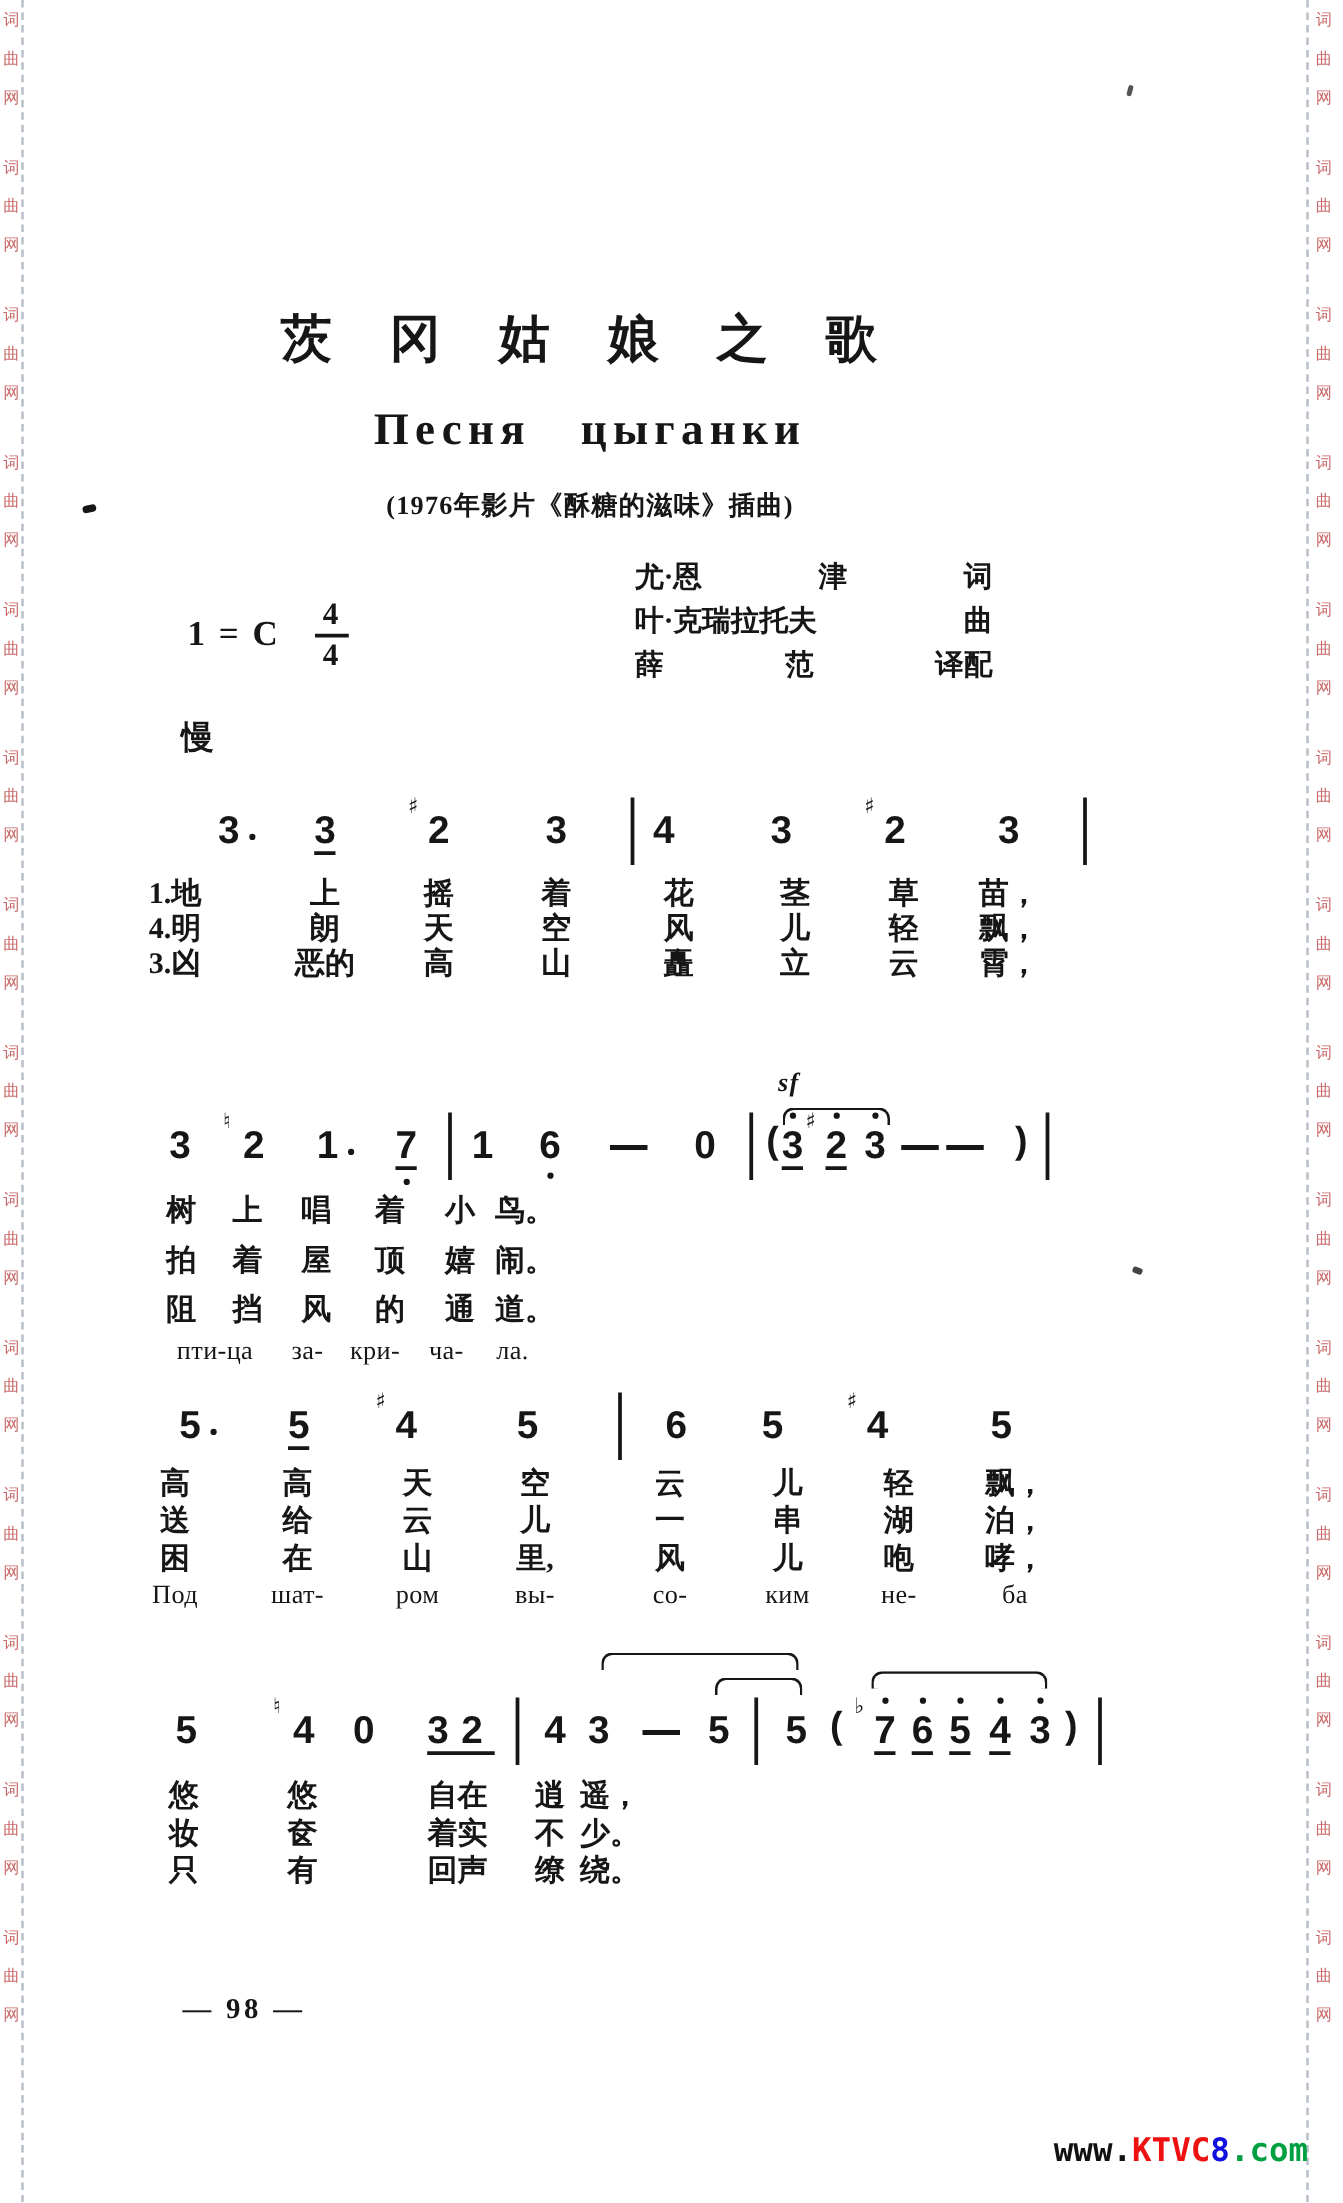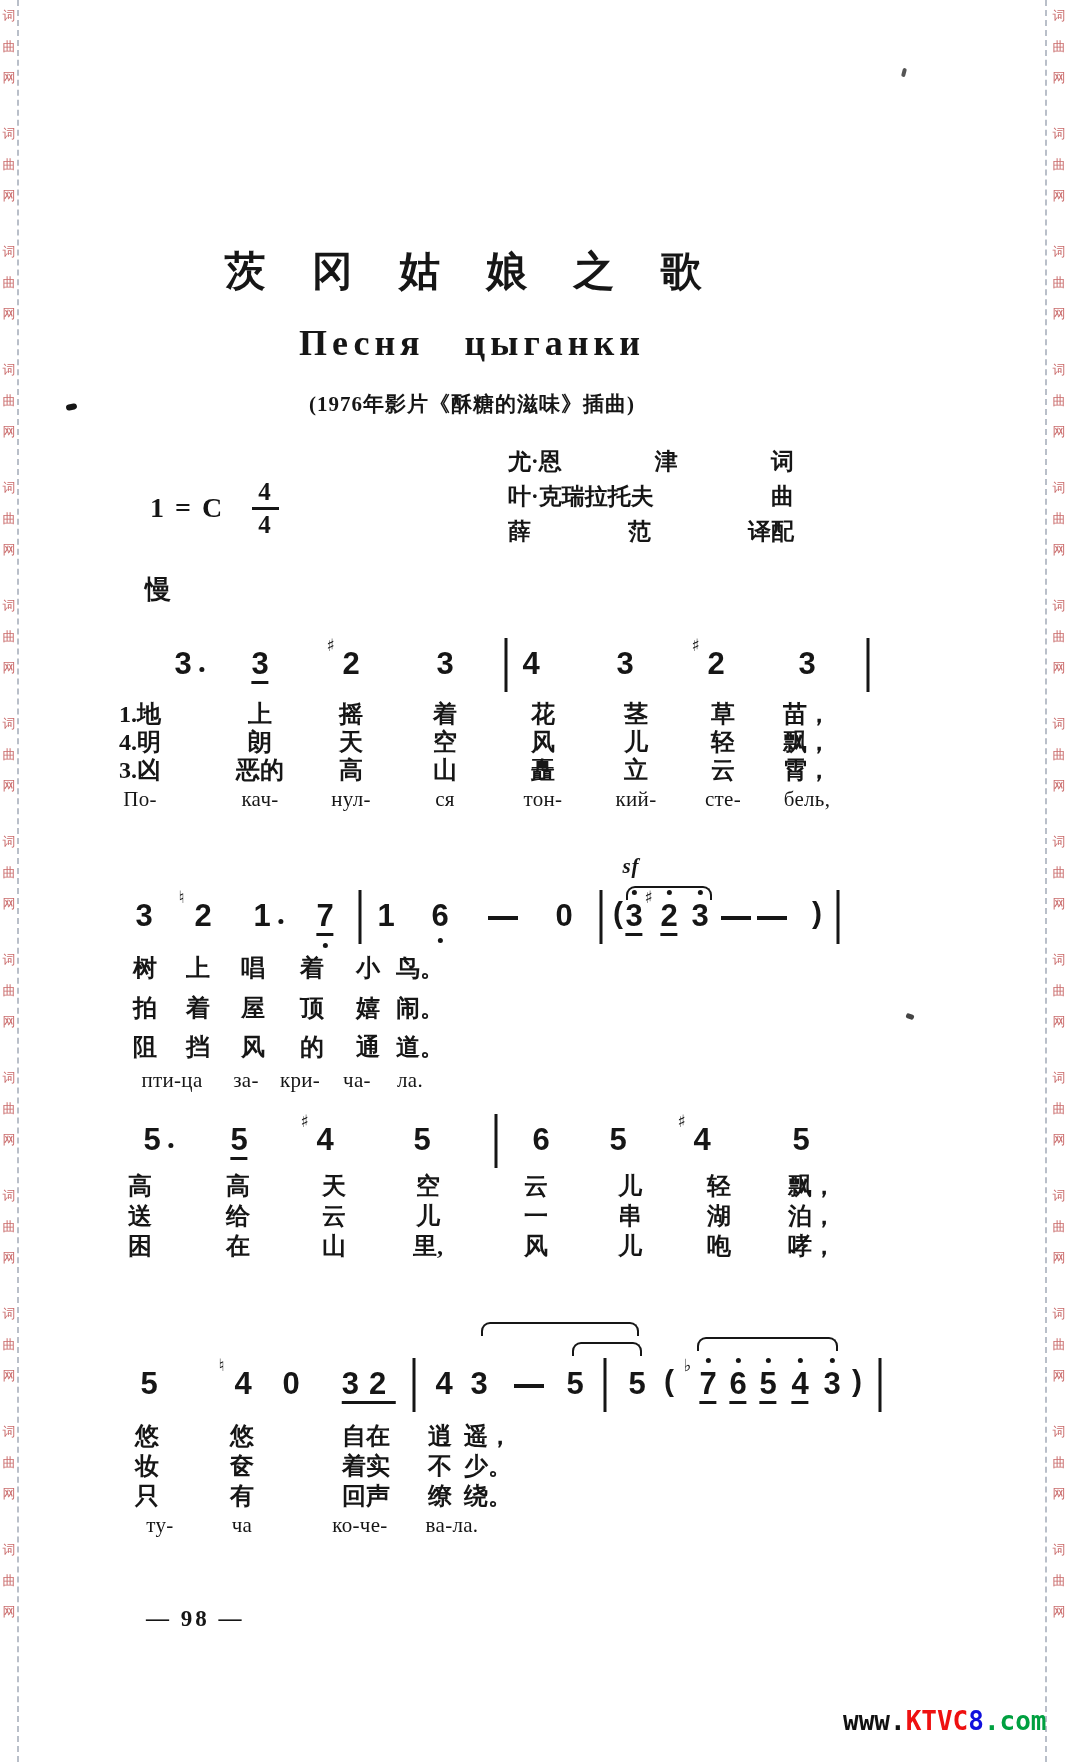--- a/index.html
+++ b/index.html
@@ -103,21 +103,21 @@
   
   .slur{position:absolute;height:12px;border:2.5px solid #161616;border-bottom:none;border-radius:9px 9px 0 0;}
   #br2{left:626px;top:886px;width:82px;}
   #br4a{left:481px;top:1322px;width:154px;}
   #br4b{left:572px;top:1342px;width:66px;}
   #br4c{left:697px;top:1337px;width:137px;}
   #sf2{position:absolute;left:631px;top:854px;transform:translateX(-50%);
        font-style:italic;font-weight:bold;font-size:21px;letter-spacing:1px;}
 
   
-  #pageNum{position:absolute;left:146px;top:1594px;font-size:23px;font-weight:bold;letter-spacing:3px;margin-top:12px;}
+  #pageNum{position:absolute;left:146px;top:1594px;font-size:23px;font-weight:bold;letter-spacing:3px;}
   #wm{position:absolute;left:843px;top:1706px;font-family:"DejaVu Sans Mono","Liberation Mono",monospace;
       font-weight:bold;font-size:26px;letter-spacing:0;}
 
   
   .speck{position:absolute;background:#161616;}
   #speck1{left:66px;top:404px;width:11px;height:6px;border-radius:3px;transform:rotate(-12deg);}
   #speck2{left:902px;top:68px;width:4px;height:9px;background:#555;border-radius:2px;transform:rotate(15deg);}
   #speck3{left:906px;top:1014px;width:8px;height:5px;background:#444;border-radius:2px;transform:rotate(20deg);}
 </style>
 </head>
@@ -282,30 +282,20 @@
   <div class="lyr l1" id="l1c">
       <span class="cell">3.凶</span>
       <span class="cell">恶的</span>
       <span class="cell">高</span>
       <span class="cell">山</span>
       <span class="cell">矗</span>
       <span class="cell">立</span>
       <span class="cell">云</span>
       <span class="cell">霄，</span>
     </div>
-  <div class="lyr l1 ru" id="l1d">
-      <span class="cell">По-</span>
-      <span class="cell">кач-</span>
-      <span class="cell">нул-</span>
-      <span class="cell">ся</span>
-      <span class="cell">тон-</span>
-      <span class="cell">кий-</span>
-      <span class="cell">сте-</span>
-      <span class="cell">бель,</span>
-    </div>
 
   <div id="sf2">sf</div>
   <div class="slur" id="br2"></div>
   <div class="mrow" id="n2">
       <span class="tok note"><span class="d">3</span></span>
       <span class="tok note"><span class="acc">♮</span><span class="d">2</span></span>
       <span class="tok note"><span class="d">1</span><span class="dotafter"></span></span>
       <span class="tok note u"><span class="d">7</span><span class="db"></span></span>
       <span class="tok bar"></span>
       <span class="tok note"><span class="d">1</span></span>
@@ -388,20 +378,30 @@
   <div class="lyr l3" id="l3c">
       <span class="cell">困</span>
       <span class="cell">在</span>
       <span class="cell">山</span>
       <span class="cell">里,</span>
       <span class="cell">风</span>
       <span class="cell">儿</span>
       <span class="cell">咆</span>
       <span class="cell">哮，</span>
     </div>
+  <div class="lyr l3 ru" id="l3d">
+      <span class="cell">Под</span>
+      <span class="cell">шат-</span>
+      <span class="cell">ром</span>
+      <span class="cell">вы-</span>
+      <span class="cell">со-</span>
+      <span class="cell">ким</span>
+      <span class="cell">не-</span>
+      <span class="cell">ба</span>
+    </div>
 
   <div class="slur" id="br4a"></div>
   <div class="slur" id="br4b"></div>
   <div class="slur" id="br4c"></div>
   <div class="mrow" id="n4">
       <span class="tok note"><span class="d">5</span></span>
       <span class="tok note"><span class="acc">♮</span><span class="d">4</span></span>
       <span class="tok note"><span class="d">0</span></span>
       <span class="tok note u wide"><span class="d">32</span></span>
       <span class="tok bar"></span>
@@ -434,26 +434,20 @@
       <span class="cell">不</span>
       <span class="cell">少。</span>
     </div>
   <div class="lyr l4cn" id="l4c">
       <span class="cell">只</span>
       <span class="cell">有</span>
       <span class="cell">回声</span>
       <span class="cell">缭</span>
       <span class="cell">绕。</span>
     </div>
-  <div class="lyr l4ru ru" id="l4d">
-      <span class="cell">ту-</span>
-      <span class="cell">ча</span>
-      <span class="cell">ко-че-</span>
-      <span class="cell">ва-ла.</span>
-    </div>
 
   <div id="pageNum">— 98 —</div>
   <div id="wm"><span style="color: rgb(17, 17, 17);">www.</span><span style="color: rgb(238, 17, 17);">KTVC</span><span style="color: rgb(17, 17, 221);">8</span><span style="color: rgb(0, 160, 64);">.com</span></div>
 
   <div class="speck" id="speck1"></div>
   <div class="speck" id="speck2"></div>
   <div class="speck" id="speck3"></div>
 </div>
 
 </body></html>

